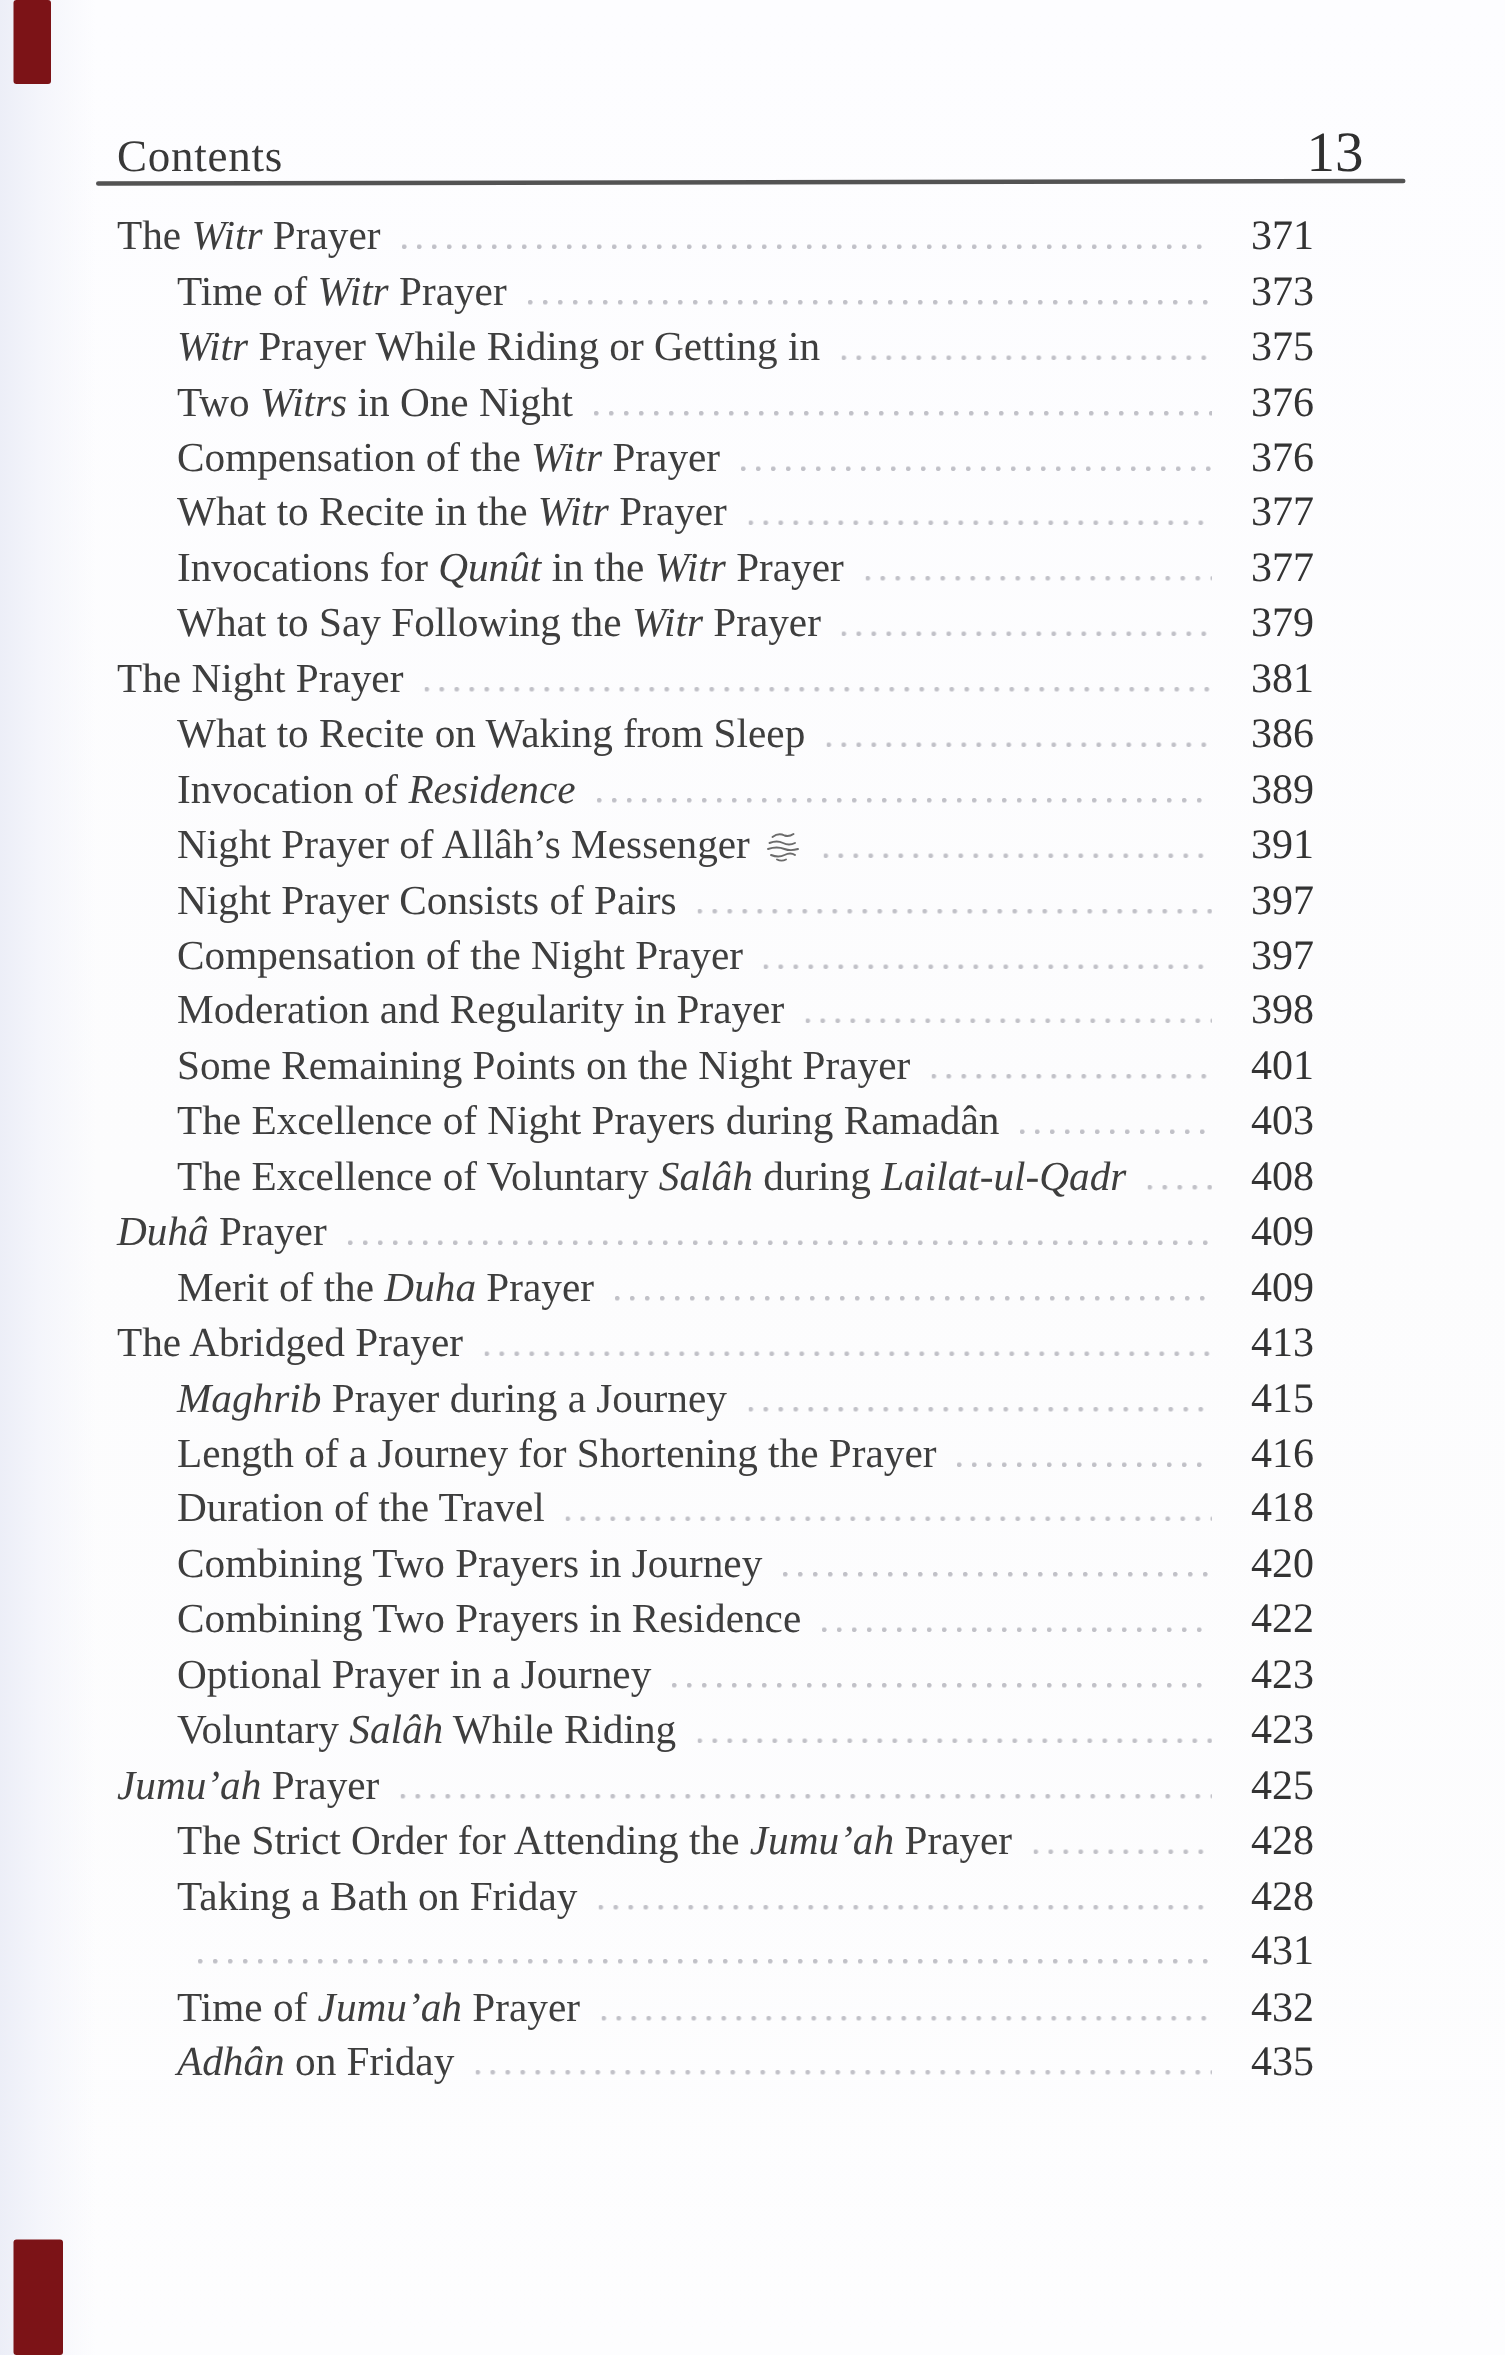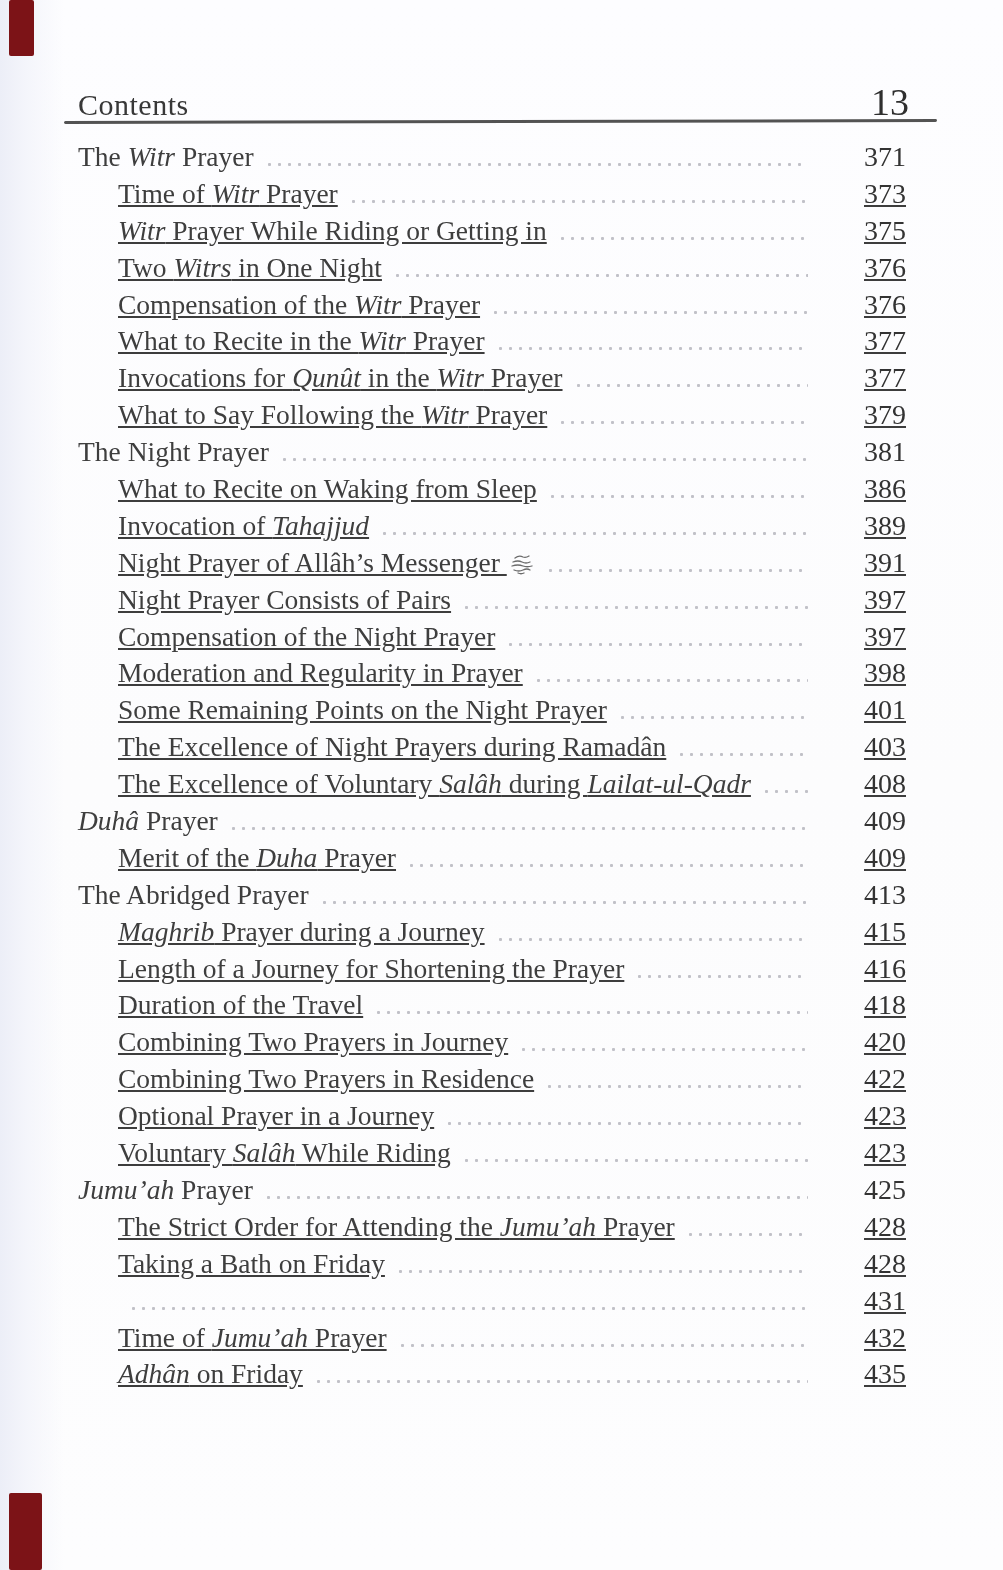--- a/index.html
+++ b/index.html
@@ -28,31 +28,31 @@
   .hdr-num{font-size:38px;color:#2f2f2f;padding-right:28px;}
   .rule{
     position:absolute;left:64px;right:66px;top:120px;height:3px;
     background:#535353;transform:rotate(-.12deg);border-radius:2px;
   }
   .toc{position:absolute;left:78px;right:97px;top:141px;}
   .row{
     display:flex;align-items:baseline;height:36.9px;
     font-size:27.5px;white-space:nowrap;
   }
-  .row.sub{padding-left:40px;text-decoration:underline;}
+  .row.sub{padding-left:40px;}
   .title{flex:0 0 auto;color:#3e3e3e;}
   .title em{font-style:italic;margin-top:20px;}
   .leader{
     flex:1 1 auto;min-width:26px;height:3px;align-self:baseline;
     margin:0 26px 0 14px;
     background-image:radial-gradient(circle at 1.5px 1.5px,#b2b2ba 1.25px,rgba(178,178,186,0) 1.9px);
     background-size:10px 3px;background-repeat:repeat-x;background-position:left bottom;
     opacity:.8;
   }
-  .pg{flex:0 0 72px;text-align:right;font-size:28px;color:#333;}
+  .pg{flex:0 0 72px;font-size:28px;color:#333;}
   .pbuh{display:inline-block;vertical-align:-3px;margin-left:2px;}
 </style>
 </head>
 <body>
 
 <div class="page">
   <div class="edge-shade"></div>
   <div class="red-mark red-top" style="background: rgb(124, 19, 23);"></div>
   <div class="red-mark red-bottom" style="background: rgb(124, 19, 23);"></div>
 
@@ -107,21 +107,21 @@
         <span class="title"><span>The Night Prayer</span></span>
         <span class="leader"></span>
         <span class="pg">381</span>
       </div>
       <div class="row sub">
         <span class="title"><span>What to Recite on Waking from Sleep</span></span>
         <span class="leader"></span>
         <span class="pg">386</span>
       </div>
       <div class="row sub">
-        <span class="title"><span>Invocation of </span><em>Tahajjud</em></span>
+        <span class="title"><span>Invocation of </span><em>Residence</em></span>
         <span class="leader"></span>
         <span class="pg">389</span>
       </div>
       <div class="row sub">
         <span class="title"><span>Night Prayer of Allâh’s Messenger </span><span class="pbuh" title="ﷺ"><svg width="26" height="22" viewBox="0 0 26 22" xmlns="http://www.w3.org/2000/svg">
               <g fill="none" stroke="#6b6b6b" stroke-width="1.3" stroke-linecap="round">
                 <path d="M6 5 q4 -3 8 -1 q3 1 6 -1"></path>
                 <path d="M4 9 q5 -2 9 0 q4 2 8 0"></path>
                 <path d="M3 13 q6 -2 11 0 q4 1.5 9 0"></path>
                 <path d="M5 17 q5 2 9 0 q4 -2 7 0"></path>

